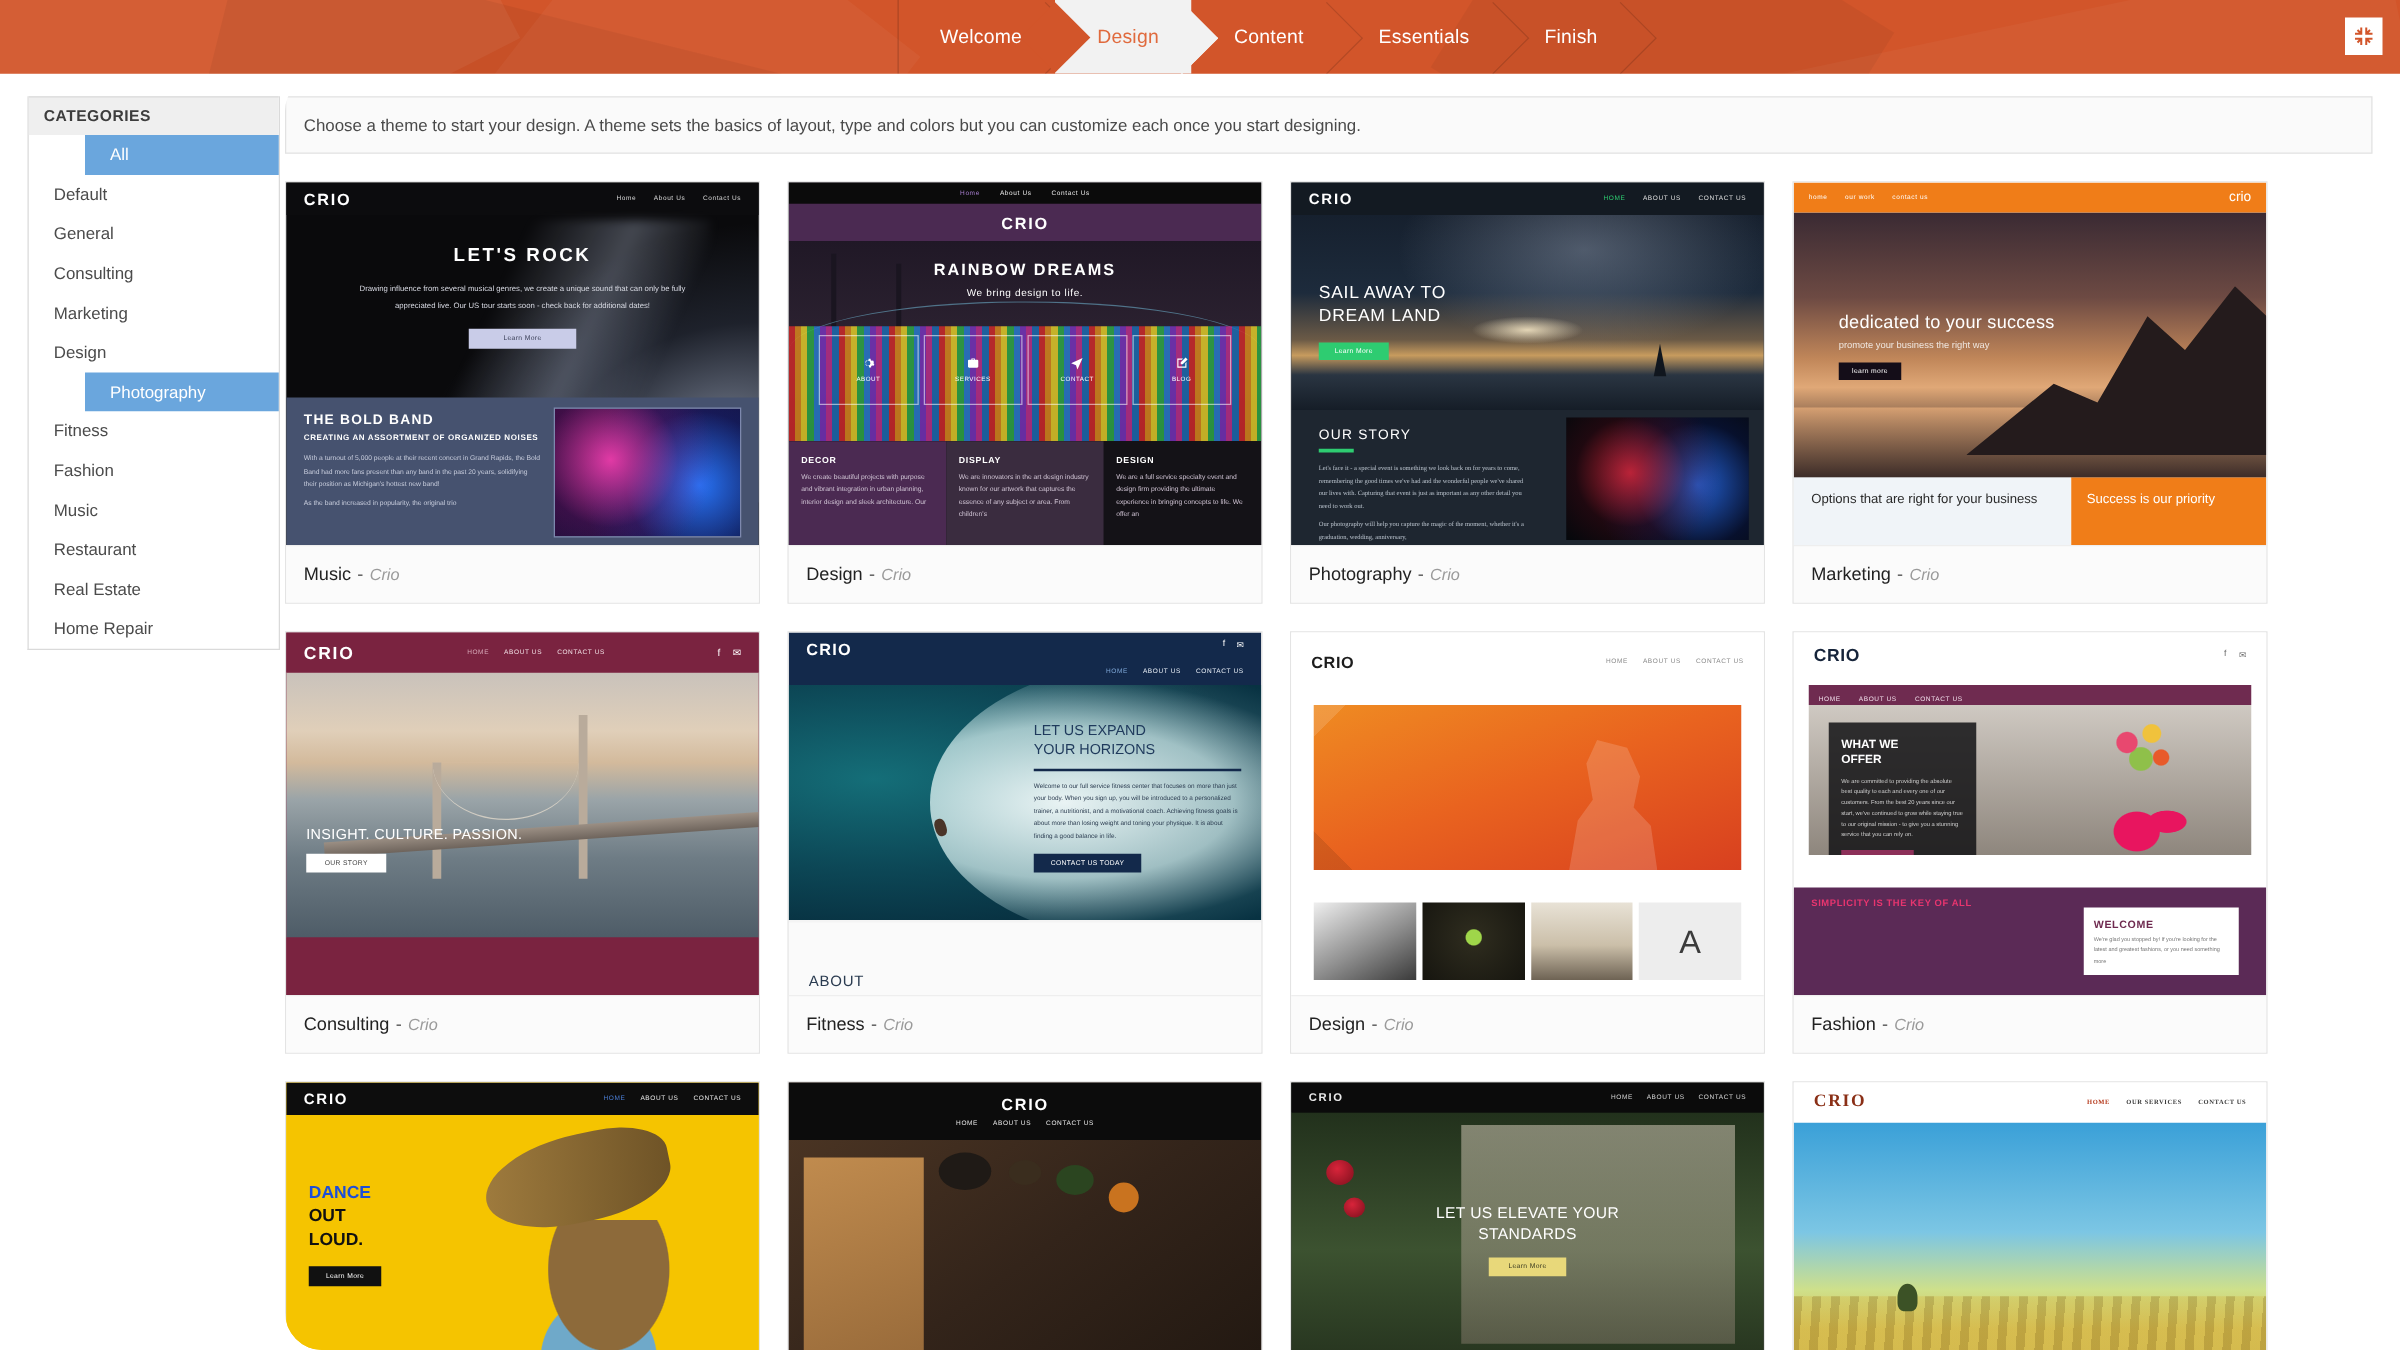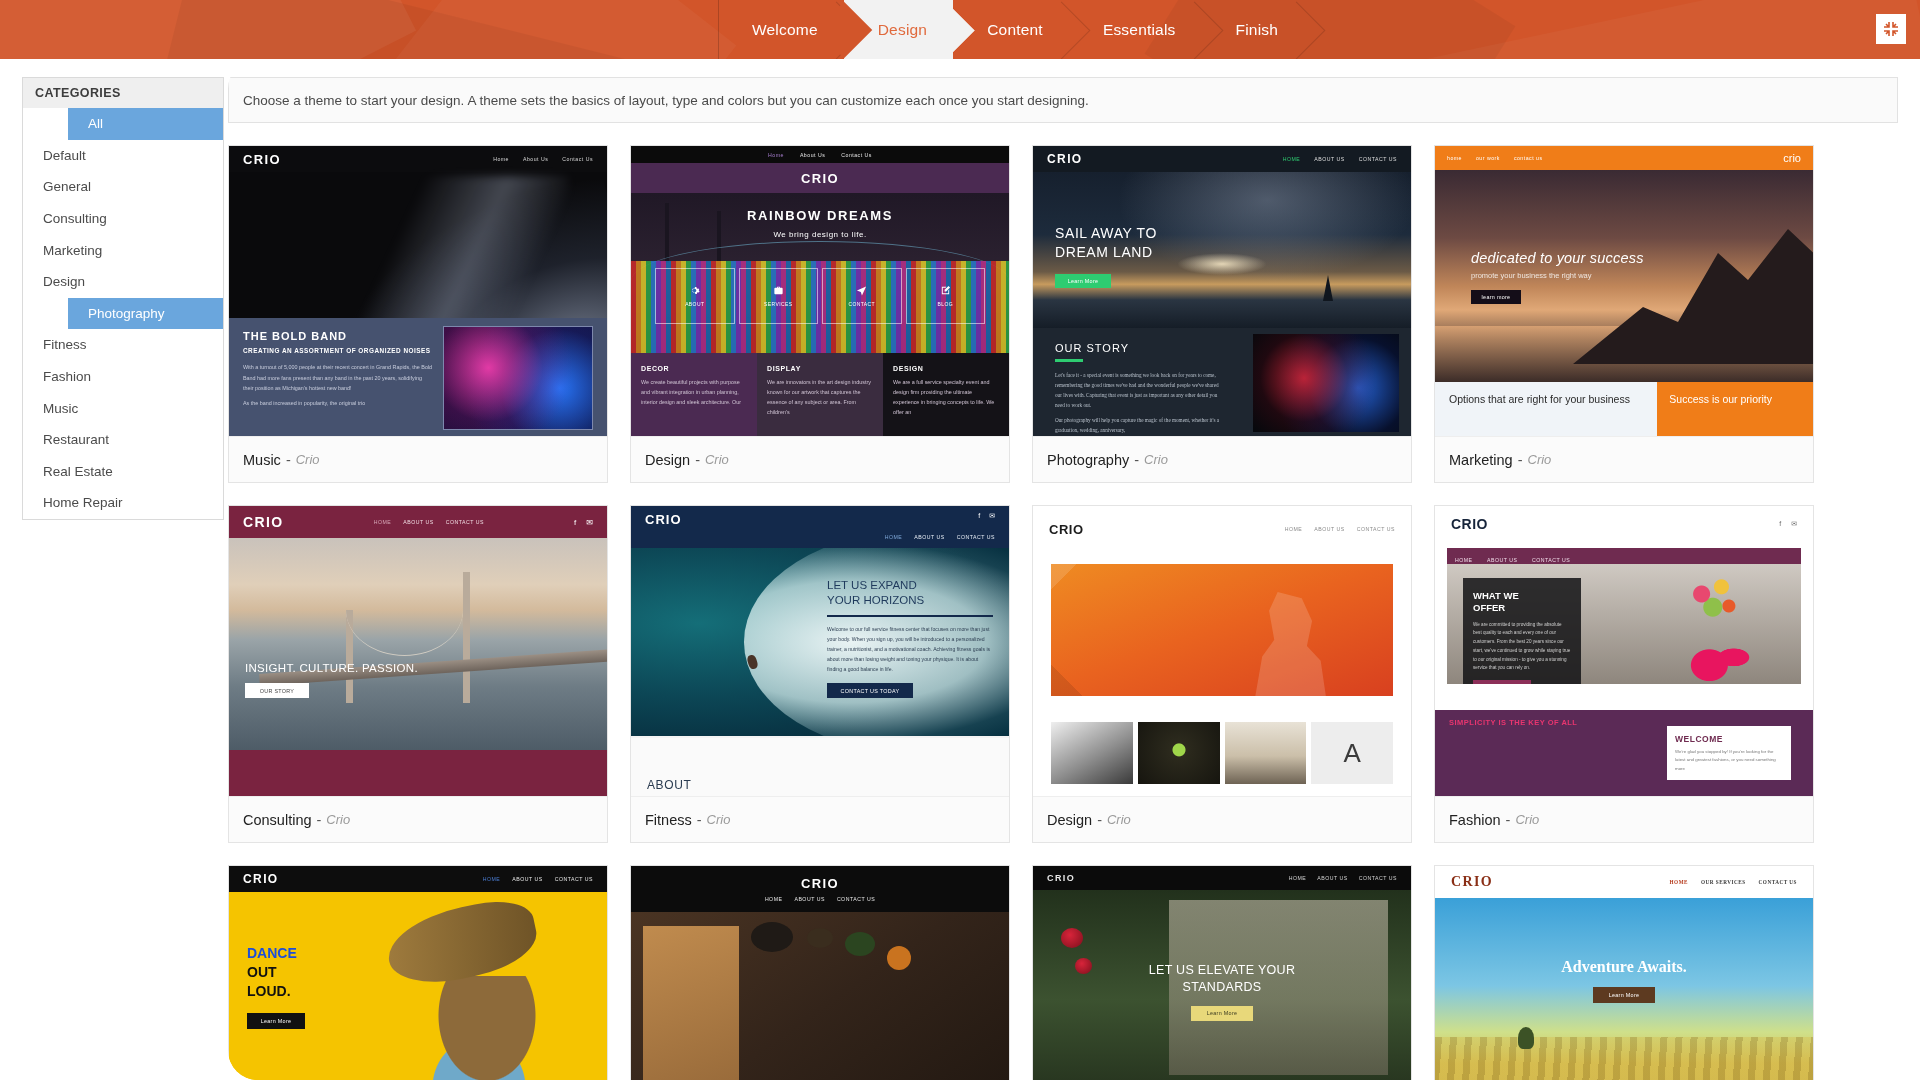--- a/index.html
+++ b/index.html
@@ -408,20 +408,25 @@
             <div class="bar top" style="justify-content:space-between;padding:0 14px;">
               <span class="logo" style="color:#fff;font-size:13px;">CRIO</span>
               <span style="display:flex;gap:14px;color:#d8d8d8;">
                 <span class="nv">Home</span>
                 <span class="nv">About Us</span>
                 <span class="nv">Contact Us</span>
               </span>
             </div>
             <div class="beam"></div>
             <div class="beam2"></div>
+            <div style="position:absolute;left:42px;right:42px;top:50px;text-align:center;">
+              <div style="font-size:15px;color:#fff;letter-spacing:2px;font-weight:bold;">LET'S ROCK</div>
+              <div style="font-size:6.2px;line-height:2.1;color:#d7d9e2;margin-top:12px;padding:0 6px;">Drawing influence from several musical genres, we create a unique sound that can only be fully appreciated live. Our US tour starts soon - check back for additional dates!</div>
+              <div class="btn-mini" style="margin-top:12px;width:86px;height:16px;background:#c9cce8;color:#3a3f57;">Learn More</div>
+            </div>
             <div class="lower">
               <div class="neon"></div>
               <div style="position:absolute;left:14px;top:12px;width:190px;">
                 <div style="font-size:11px;color:#fff;font-weight:bold;letter-spacing:1px;">THE BOLD BAND</div>
                 <div style="font-size:6.4px;color:#fff;font-weight:bold;letter-spacing:.5px;line-height:1.6;margin-top:4px;">CREATING AN ASSORTMENT OF ORGANIZED NOISES</div>
                 <div style="font-size:5.4px;color:#c7ccdc;line-height:1.95;margin-top:6px;">With a turnout of 5,000 people at their recent concert in Grand Rapids, the Bold Band had more fans present than any band in the past 20 years, solidifying their position as Michigan's hottest new band!</div>
                 <div style="font-size:5.4px;color:#c7ccdc;line-height:1.95;margin-top:4px;">As the band increased in popularity, the original trio</div>
               </div>
             </div>
           </div>
@@ -556,21 +561,21 @@
                 <span class="nv" style="color:#fff;">our work</span>
                 <span class="nv" style="color:#fff;">contact us</span>
               </span>
               <span style="color:#fff;font-size:11px;">crio</span>
             </div>
             <div class="scene">
               <div class="water"></div>
               <div class="mtn"></div>
             </div>
             <div style="position:absolute;left:36px;top:104px;z-index:4;">
-              <div style="font-size:14.5px;color:#fff;letter-spacing:.2px;font-style:italic;">dedicated to your success</div>
+              <div style="font-size:14.5px;color:#fff;letter-spacing:.2px;">dedicated to your success</div>
               <div style="font-size:7.5px;color:#efe6df;margin-top:5px;">promote your business the right way</div>
               <div class="btn-mini" style="margin-top:10px;width:50px;height:14px;background:#140d18;color:#fff;">learn more</div>
             </div>
             <div class="strip">
               <div class="sL">
                   <h5>Options that are right for your business</h5>
                 </div>
               <div class="sR">
                   <h5>Success is our priority</h5>
                 </div>
@@ -814,24 +819,20 @@
               <span style="display:flex;gap:13px;font-family:'Liberation Serif',serif;font-weight:bold;">
                 <span class="nv" style="color:#b5391b;">HOME</span>
                 <span class="nv" style="color:#3a3a3a;">OUR SERVICES</span>
                 <span class="nv" style="color:#3a3a3a;">CONTACT US</span>
               </span>
             </div>
             <div class="field">
               <div class="crops"></div>
               <div class="tree"></div>
             </div>
-            <div style="position:absolute;left:0;right:0;top:92px;text-align:center;z-index:4;">
-              <div style="font-size:16px;color:#fff;font-weight:bold;font-family:'Liberation Serif',serif;">Adventure Awaits.</div>
-              <div class="btn-mini" style="margin:11px auto 0;width:62px;height:16px;background:#5d3a20;color:#fff;">Learn More</div>
-            </div>
           </div>
         </div>
 
       </div>
 
     </div>
   </div>
 </div>
 
 </body></html>

